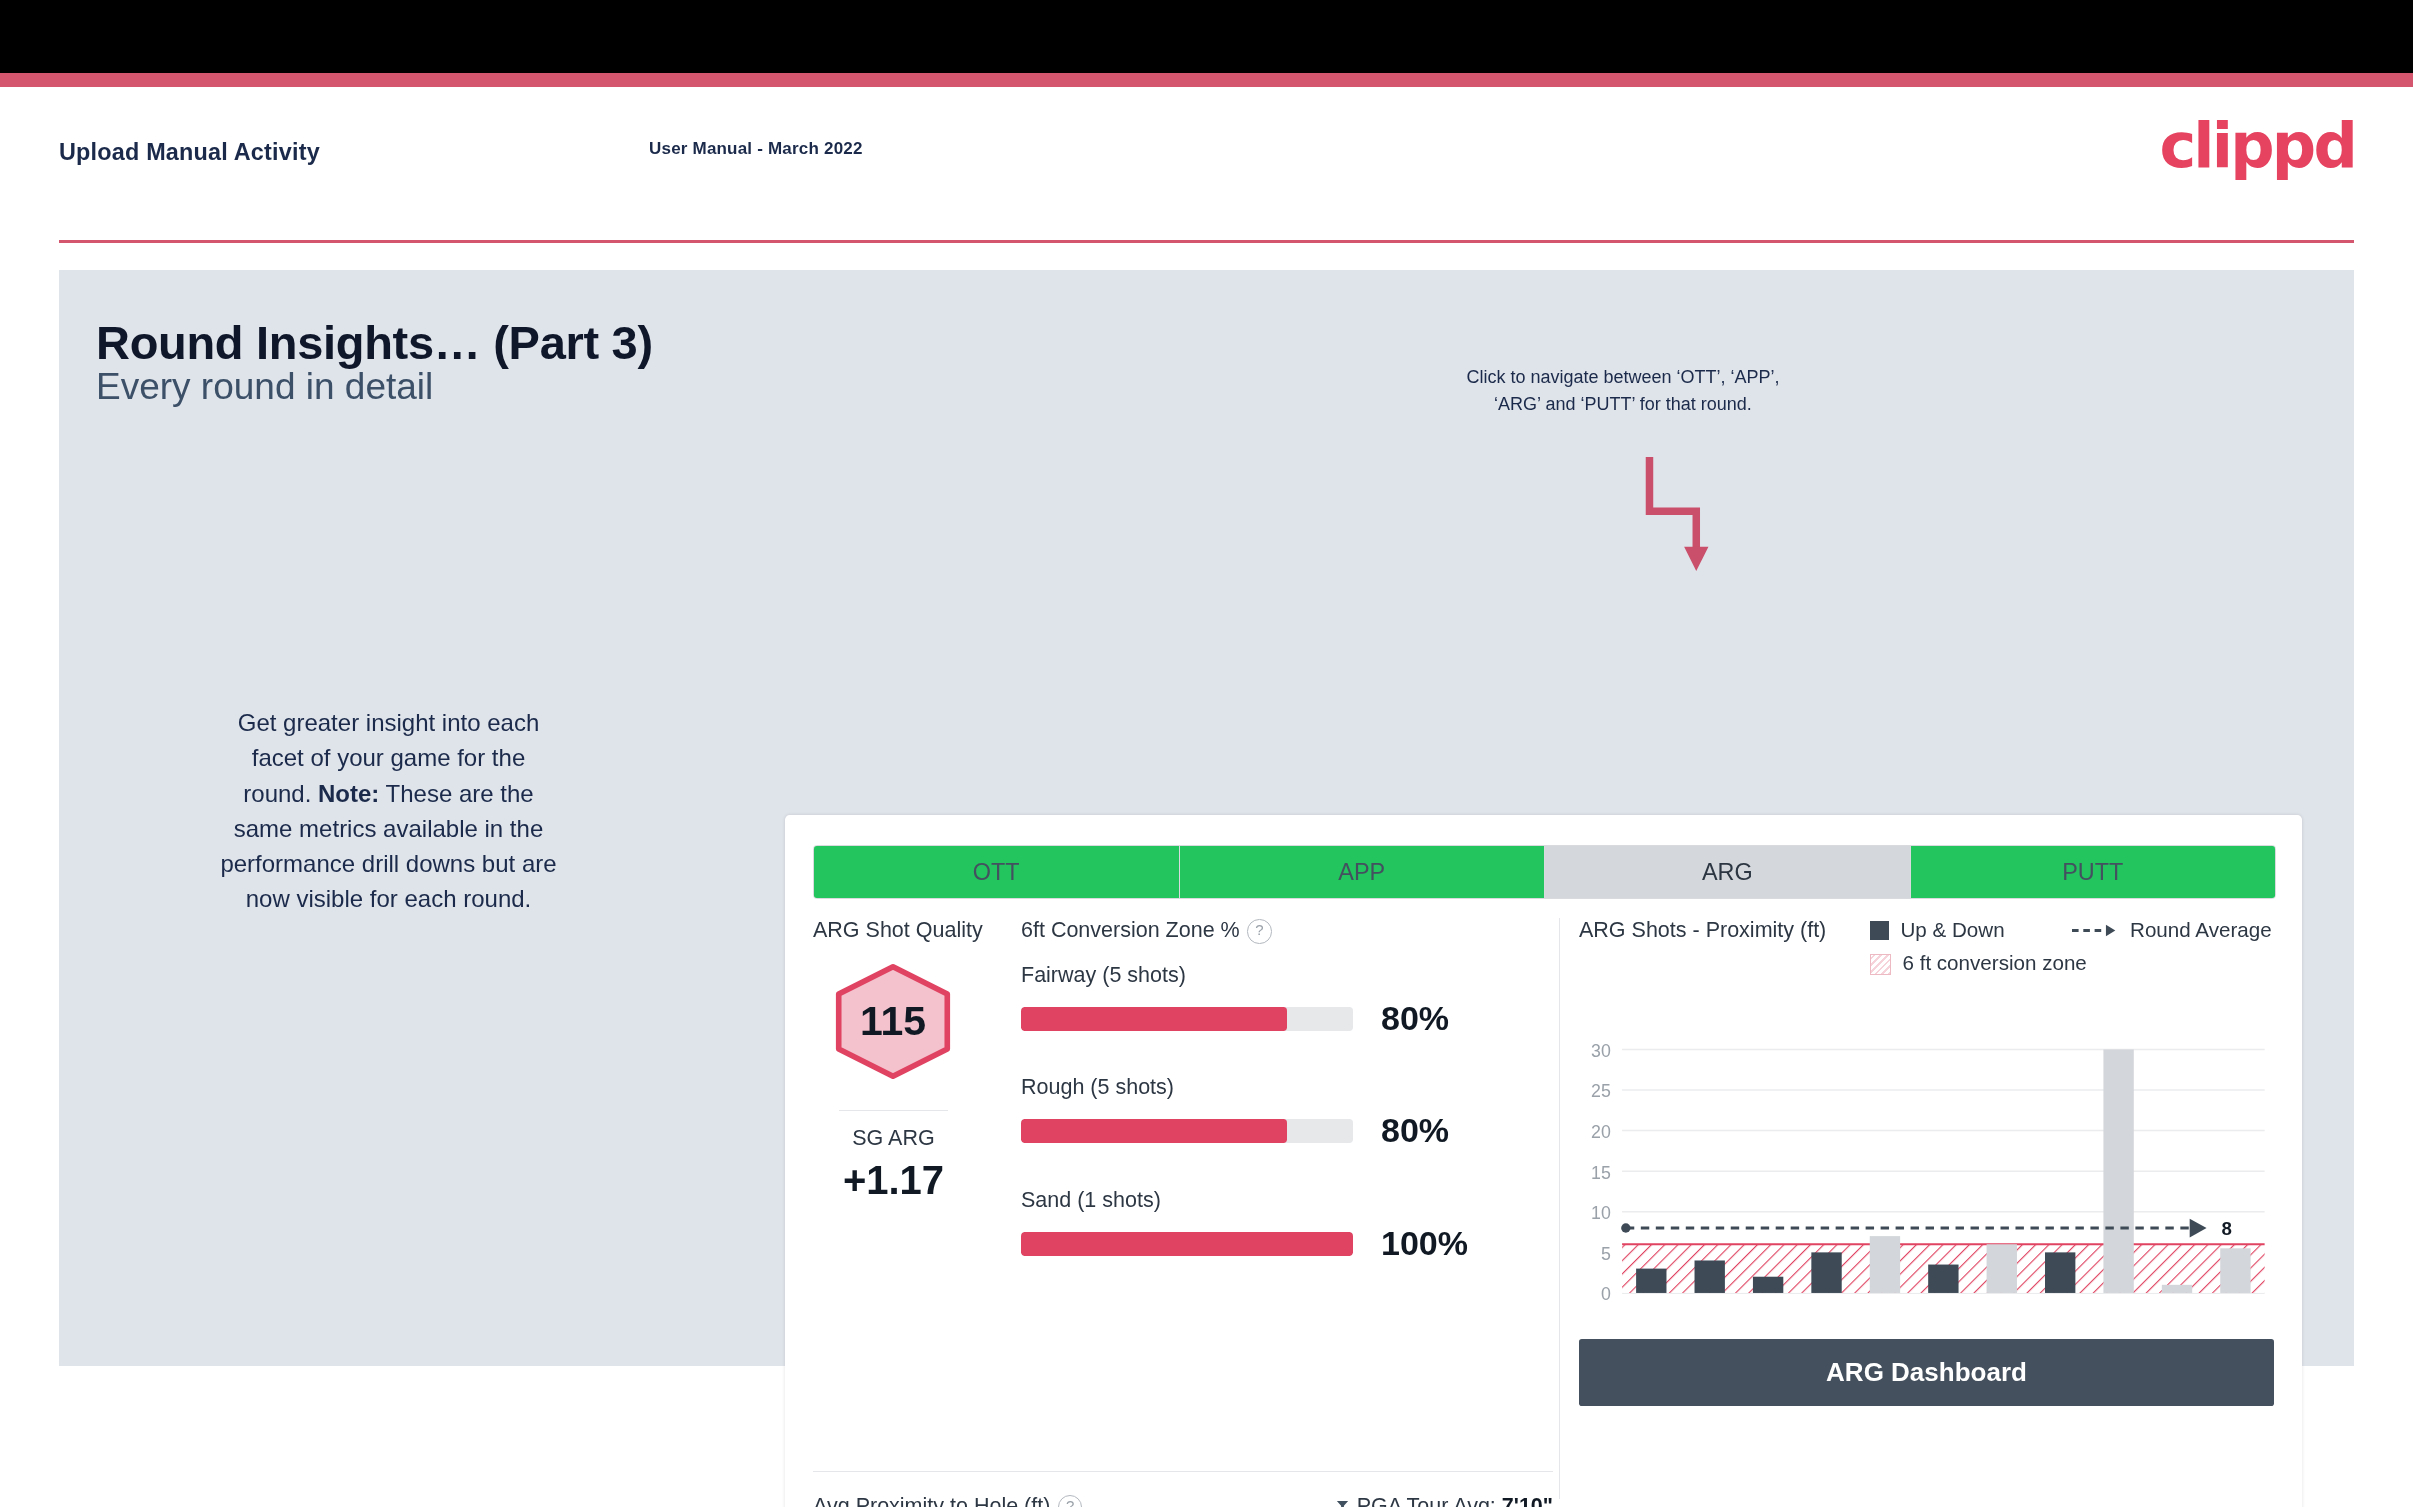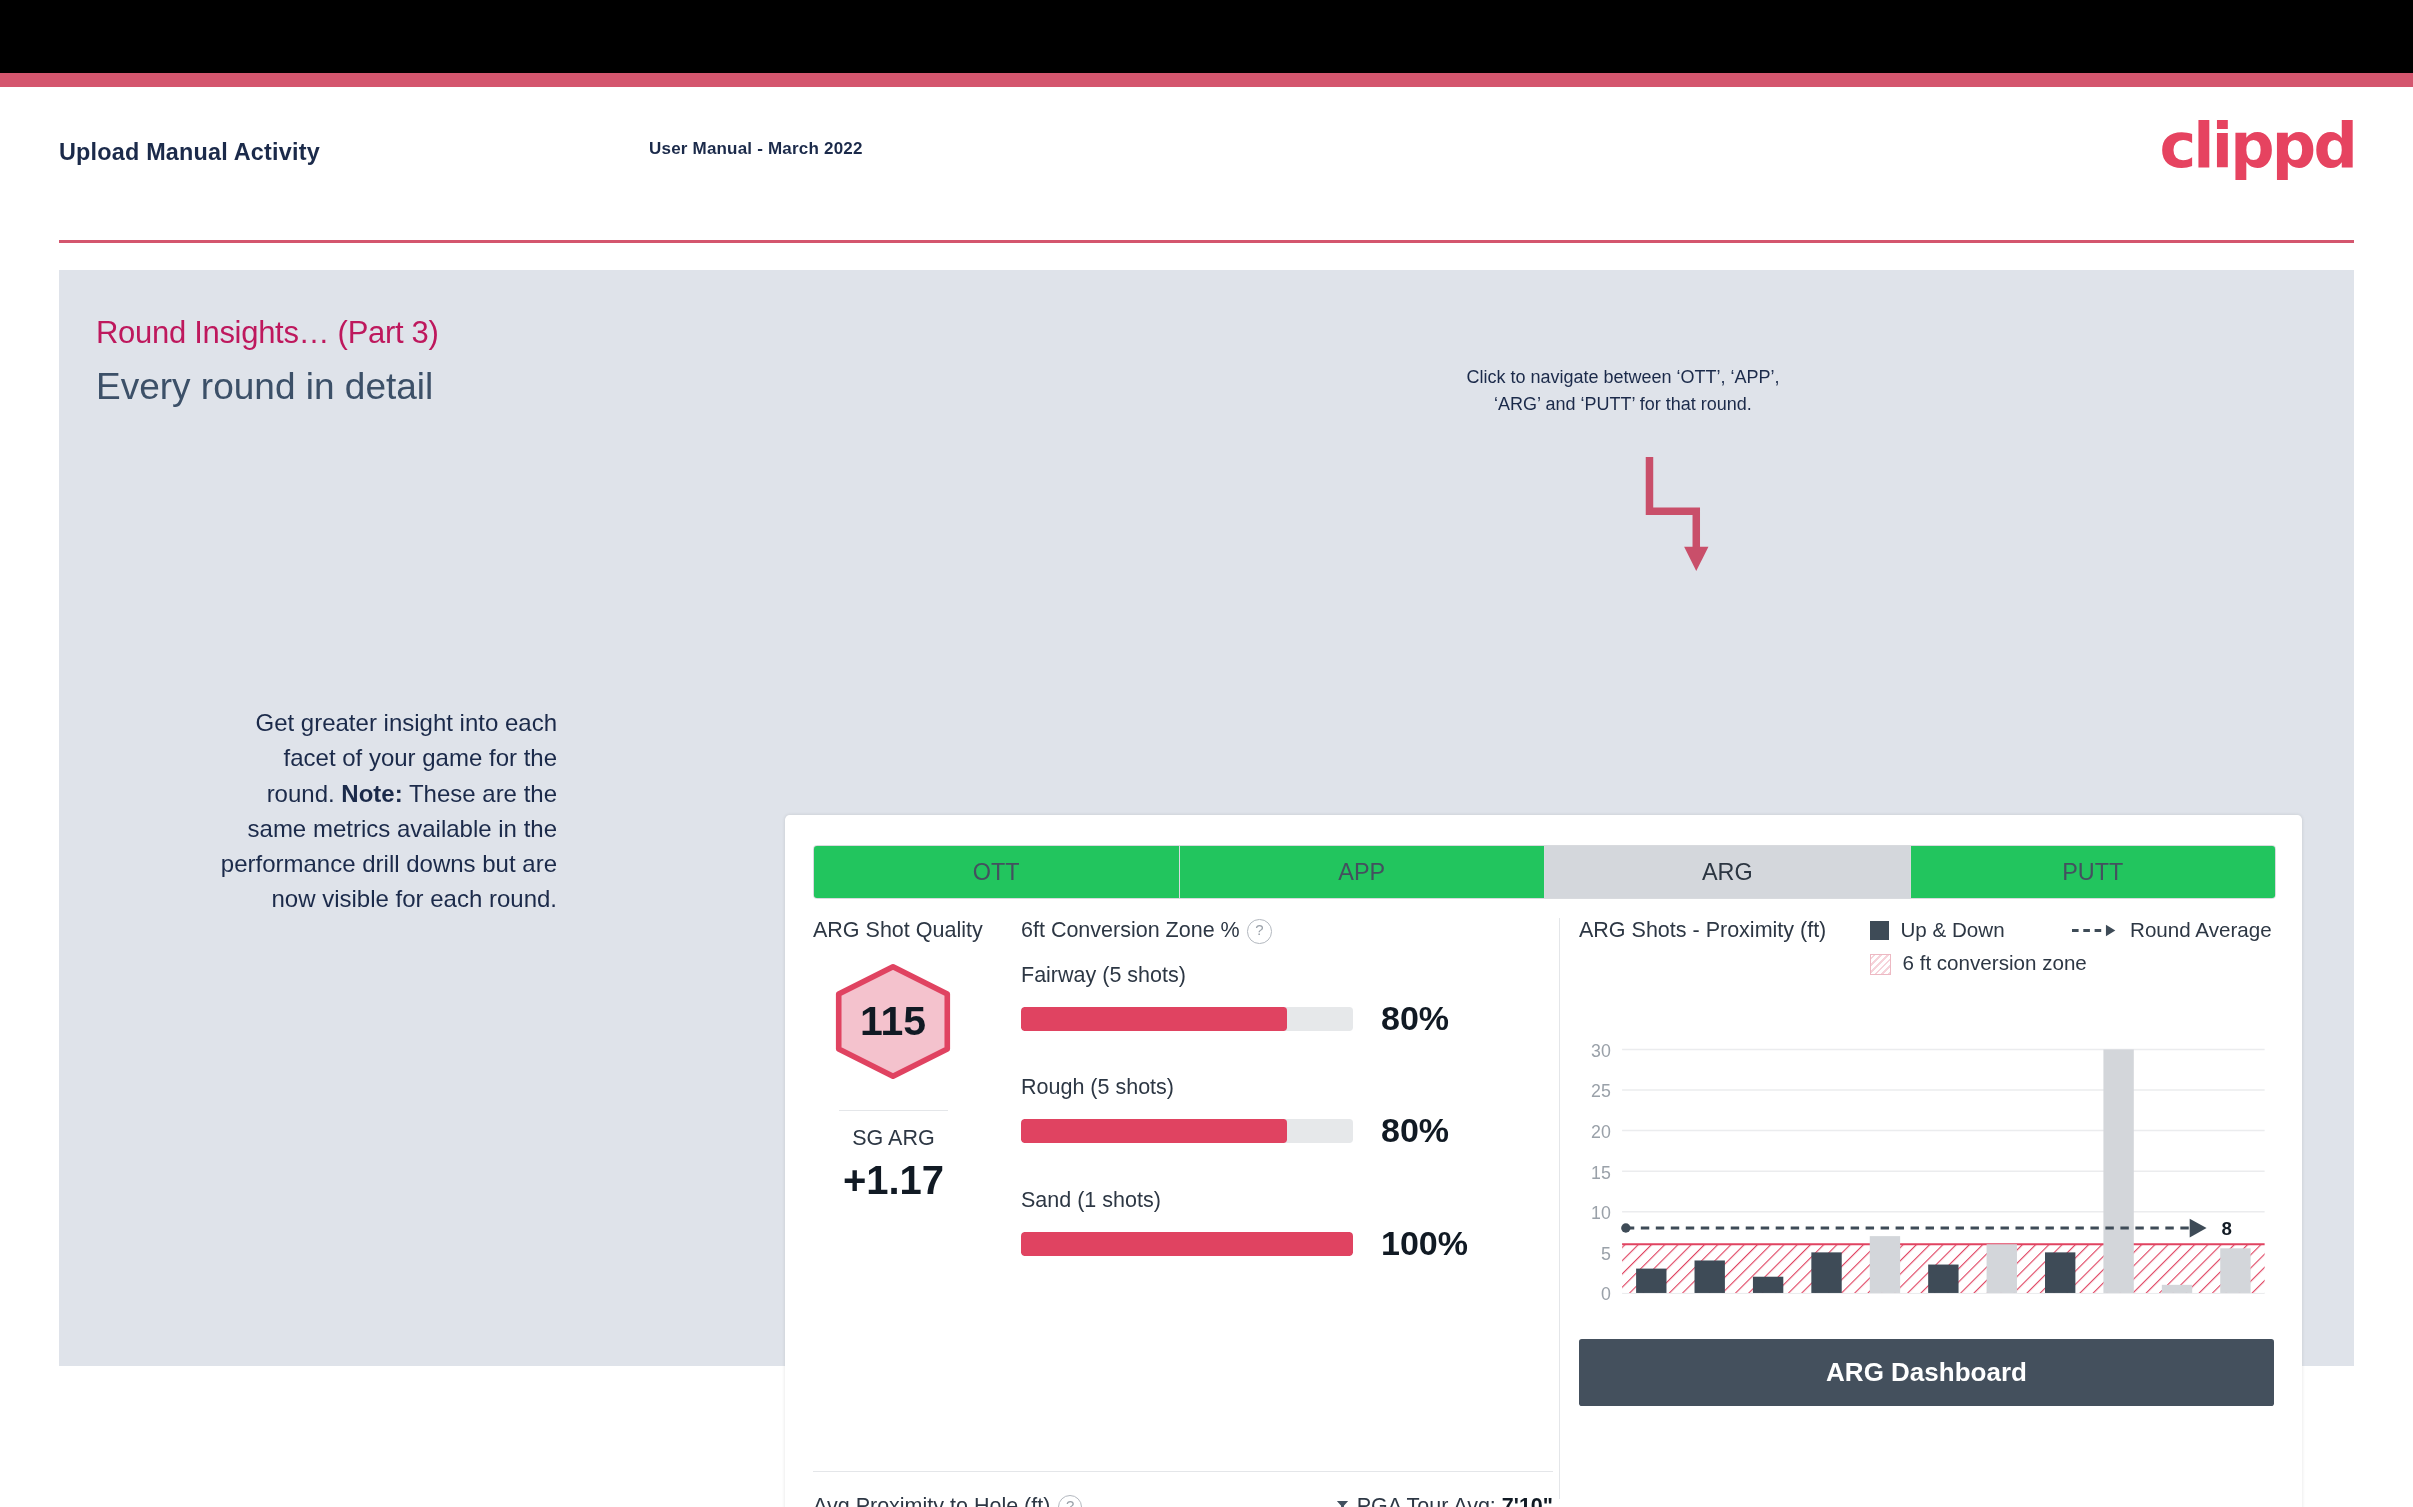--- a/index.html
+++ b/index.html
@@ -52,39 +52,39 @@
     width: 2295px; height: 2.8px; background: #d4566e;
   }
   
   .slide {
     position: absolute; left: 59px; top: 270px;
     width: 2295px; height: 1096px;
     background: #dfe3ea;
   }
   .title-main {
     position: absolute; left: 37px; top: 45px;
-    font-size: 31px; font-weight: normal; color: #be185d;
+    font-size: 47px; font-weight: bold; color: #0f172a;
     letter-spacing: -0.3px;
   }
   .title-sub {
     position: absolute; left: 37px; top: 96px;
     font-size: 37px; font-weight: normal; color: #3c5068;
   }
   .callout {
     position: absolute; left: 1241px; top: 94px;
     width: 646px; text-align: center;
     font-size: 18px; line-height: 1.5; color: #1b2a4a;
   }
   .arrow-wrap {
     position: absolute; left: 1583px; top: 183px;
     width: 131px; height: 122px;
   }
   .para-left {
     position: absolute; left: 161px; top: 435px;
-    width: 337px; text-align: right;
+    width: 337px; text-align: center;
     font-size: 24px; line-height: 1.47; color: #1b2a4a;
   }
   .para-left b { font-weight: bold; }
   
   .card {
     position: absolute; left: 726px; top: 545px;
     width: 1517px; height: 716px;
     background: #ffffff;
     border-radius: 4.7px;
     box-shadow: 0 0.9px 3.7px rgba(0,0,0,.12);

